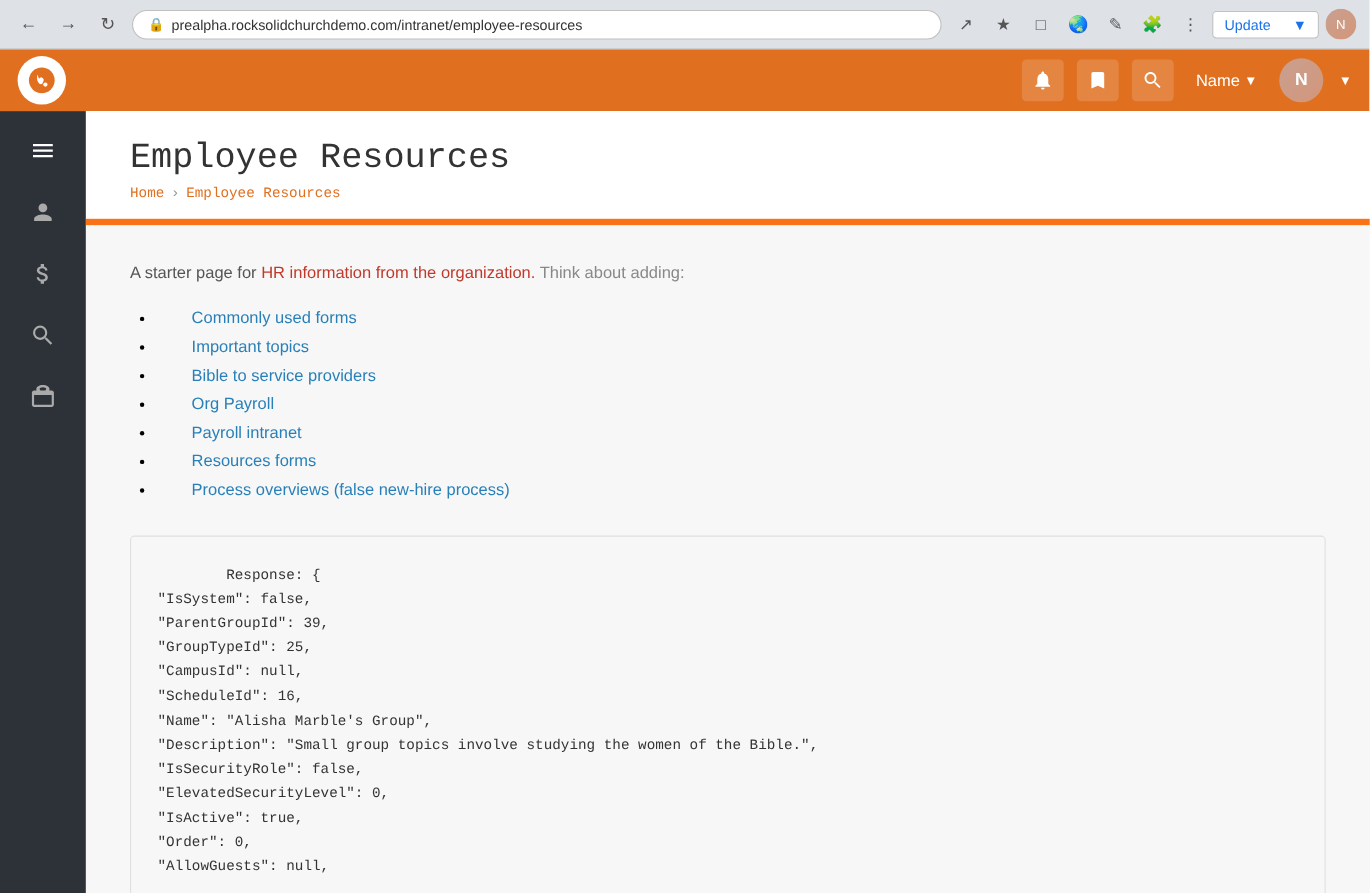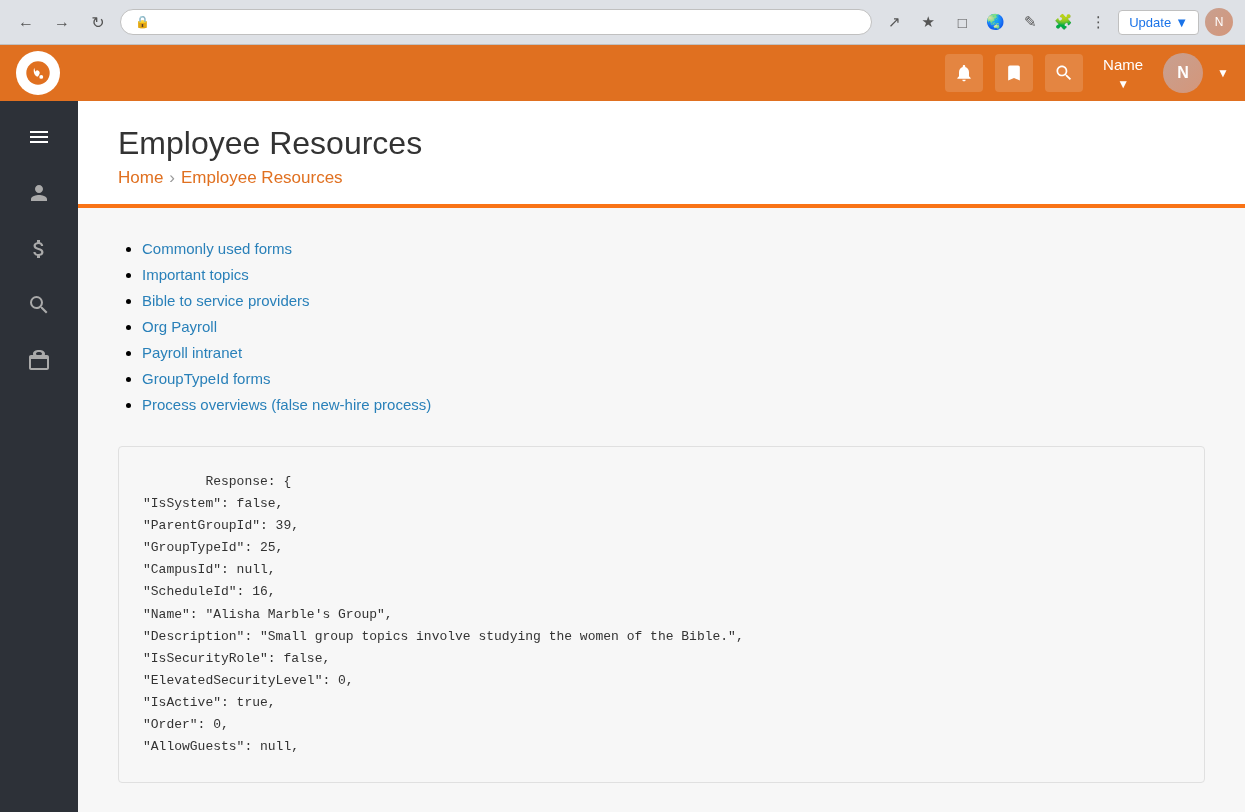--- a/index.html
+++ b/index.html
@@ -49,21 +49,21 @@
       border-radius: 4px;
     }
     .update-btn {
       background: white;
       border: 1px solid #c0c0c0;
       border-radius: 4px;
       padding: 4px 10px;
       font-size: 13px;
       color: #1a73e8;
       cursor: pointer;
-      display: flex; align-items: center; gap: 4px;
+      display: flex; align-items: center; gap: 20px;
     }
     .profile-circle {
       width: 28px; height: 28px; border-radius: 50%;
       background: #c44;
       overflow: hidden;
       cursor: pointer;
     }
 
     
     .app-wrapper { display: flex; flex-direction: column; height: calc(812px - 42px); }
@@ -96,21 +96,20 @@
       font-size: 18px;
     }
     .user-name-btn {
       color: white;
       background: transparent;
       border: none;
       font-size: 15px;
       cursor: pointer;
       display: flex; align-items: center; gap: 4px;
       padding: 4px 8px;
-      flex-direction: column;
     }
     .chevron-down { font-size: 12px; color: white; }
 
     
     .main-layout { display: flex; flex: 1; overflow: hidden; }
 
     
     .sidebar {
       width: 78px;
       background: #2d3138;
@@ -136,33 +135,34 @@
     .content-area {
       flex: 1;
       background: white;
       overflow-y: auto;
     }
 
     
     .page-header {
       background: white;
       padding: 24px 40px 16px;
-      border-bottom: 4px solid #f97316;
+      border-bottom: 6px solid #f97316;
+      font-family: Liberation Mono, monospace;
     }
     .page-title {
       font-size: 32px;
       font-weight: 300;
       color: #333;
       margin-bottom: 6px;
     }
     .breadcrumb {
       display: flex;
       align-items: flex-end;
       gap: 6px;
-      font-size: 17px;
+      font-size: 13px;
       color: #e07020;
     }
     .breadcrumb-sep { color: #999; }
     .breadcrumb a { color: #e07020; text-decoration: none; }
     .breadcrumb-current { color: #e07020; }
 
     
     .page-content {
       padding: 32px 40px;
       background: #f7f7f7;
@@ -182,20 +182,21 @@
       padding-left: 24px;
       margin-bottom: 32px;
     }
     .resource-list li {
       margin-bottom: 8px;
     }
     .resource-list a {
       color: #2980b9;
       text-decoration: none;
       font-size: 15px;
+      margin-left: 32px;
     }
 
     
     .code-block {
       background: #f7f7f7;
       border: 1px solid #e0e0e0;
       border-radius: 4px;
       padding: 24px 24px;
       font-family: 'Courier New', monospace;
       font-size: 13px;
@@ -223,20 +224,21 @@
   </style>
 </head>
 <body>
 
 <div class="browser-chrome">
   <button class="browser-nav-btn">←</button>
   <button class="browser-nav-btn">→</button>
   <button class="browser-nav-btn">↻</button>
   <div class="address-bar">
     <span class="lock-icon">🔒</span>
+    <span class="address-text">prealpha.rocksolidchurchdemo.com/intranet/employee-resources</span>
   </div>
   <div class="browser-actions">
     <button class="browser-action-btn">↗</button>
     <button class="browser-action-btn">★</button>
     <button class="browser-action-btn">□</button>
     <button class="browser-action-btn">🌏</button>
     <button class="browser-action-btn">✎</button>
     <button class="browser-action-btn">🧩</button>
     <button class="browser-action-btn">⋮</button>
     <button class="update-btn">
@@ -318,28 +320,31 @@
       <div class="page-header">
         <h1 class="page-title">Employee Resources</h1>
         <nav class="breadcrumb">
           <a href="#">Home</a>
           <span class="breadcrumb-sep">›</span>
           <span class="breadcrumb-current">Employee Resources</span>
         </nav>
       </div>
 
       <div class="page-content">
+        <p class="intro-text">
+          <span>A starter page for </span><span class="highlight">HR information from the organization.</span><span class="think"> Think about adding:</span>
+        </p>
 
         <ul class="resource-list">
           <li><a href="#">Commonly used forms</a></li>
           <li><a href="#">Important topics</a></li>
           <li><a href="#">Bible to service providers</a></li>
           <li><a href="#">Org Payroll</a></li>
           <li><a href="#">Payroll  intranet</a></li>
-          <li><a href="#">GroupTypeId forms</a></li>
+          <li><a href="#">Resources forms</a></li>
           <li><a href="#">Process overviews (false new-hire process)</a></li>
         </ul>
 
         <div class="code-block">        Response: {
 "IsSystem": false,
 "ParentGroupId": 39,
 "GroupTypeId": 25,
 "CampusId": null,
 "ScheduleId": 16,
 "Name": "Alisha Marble's Group",

